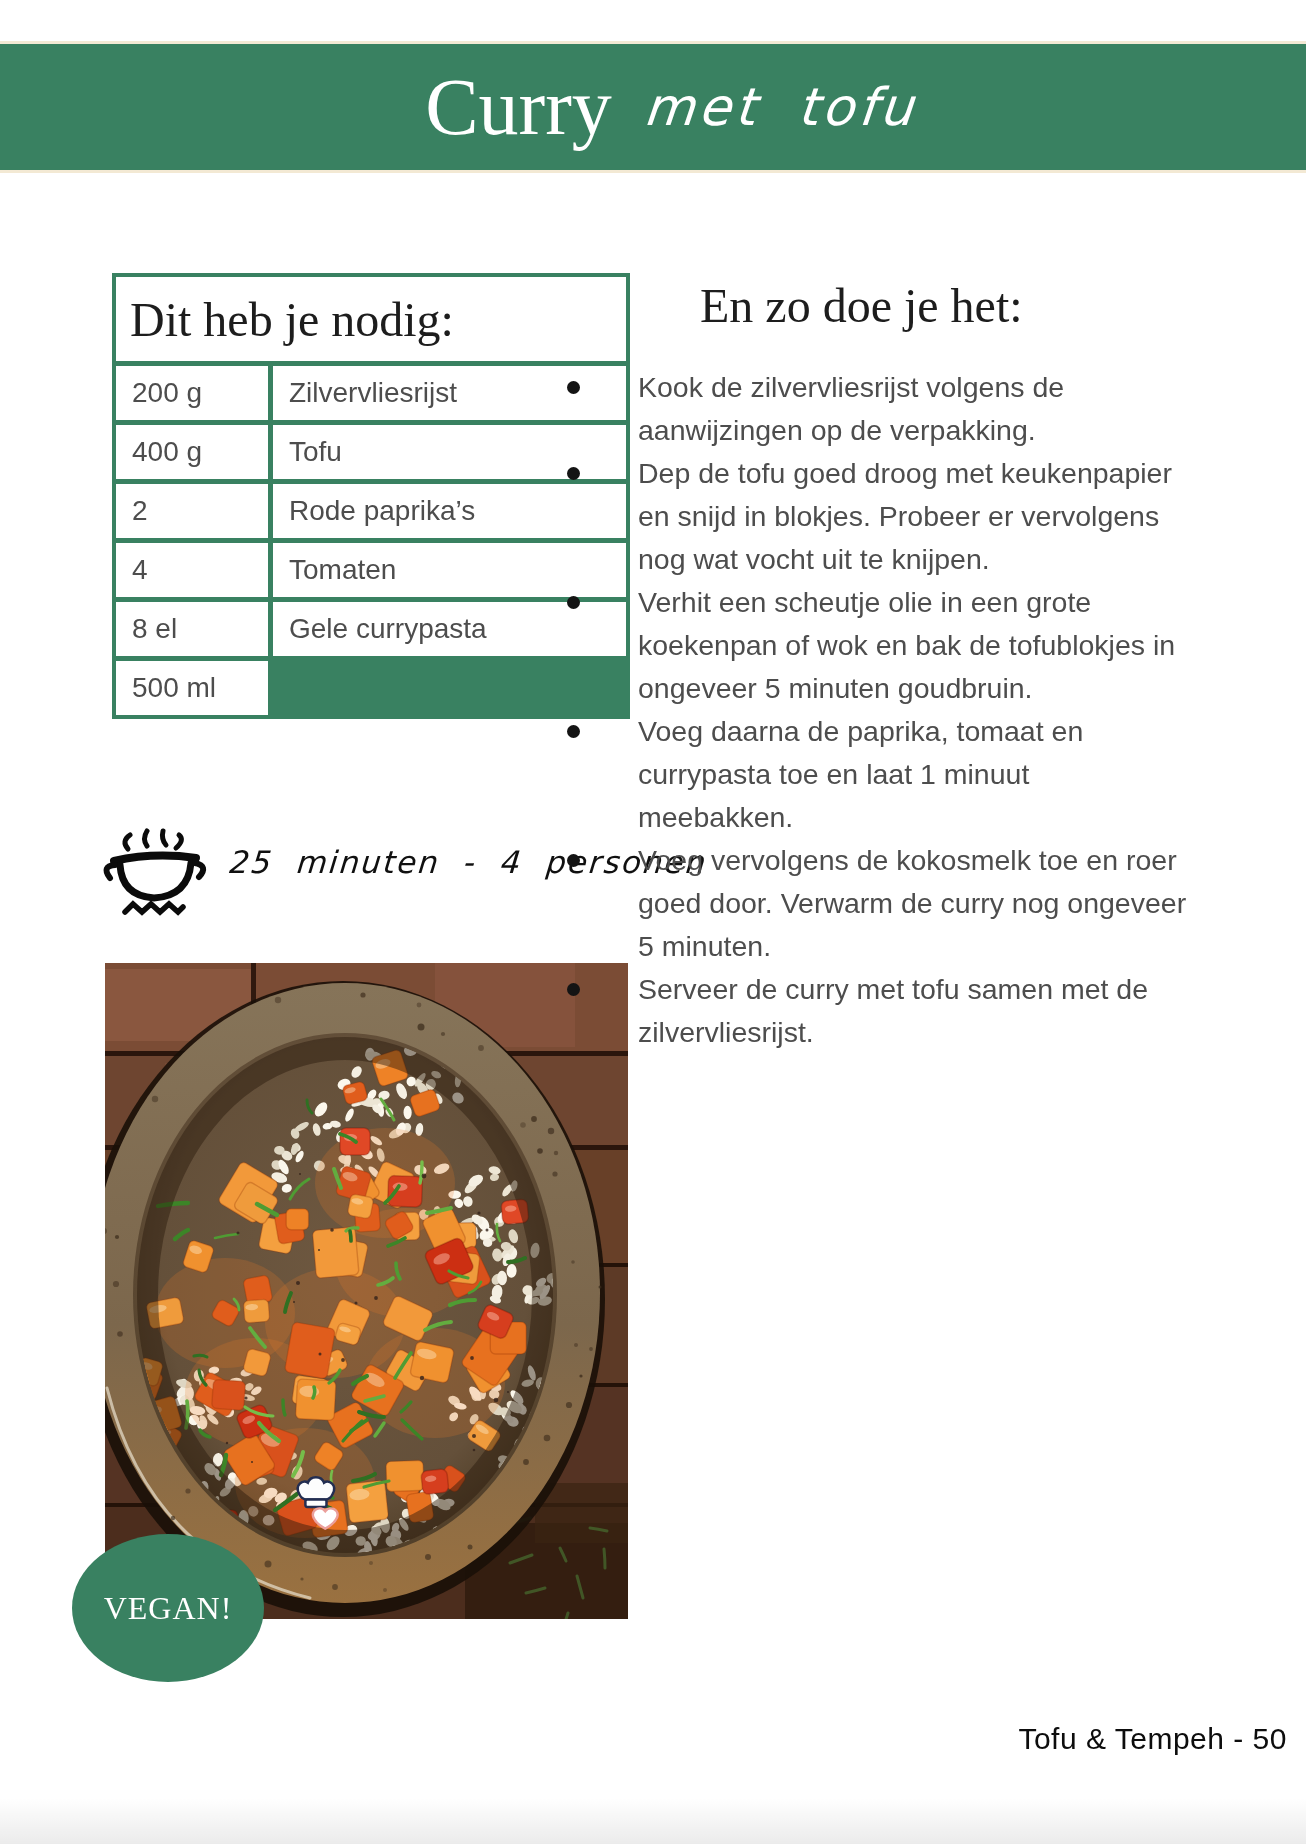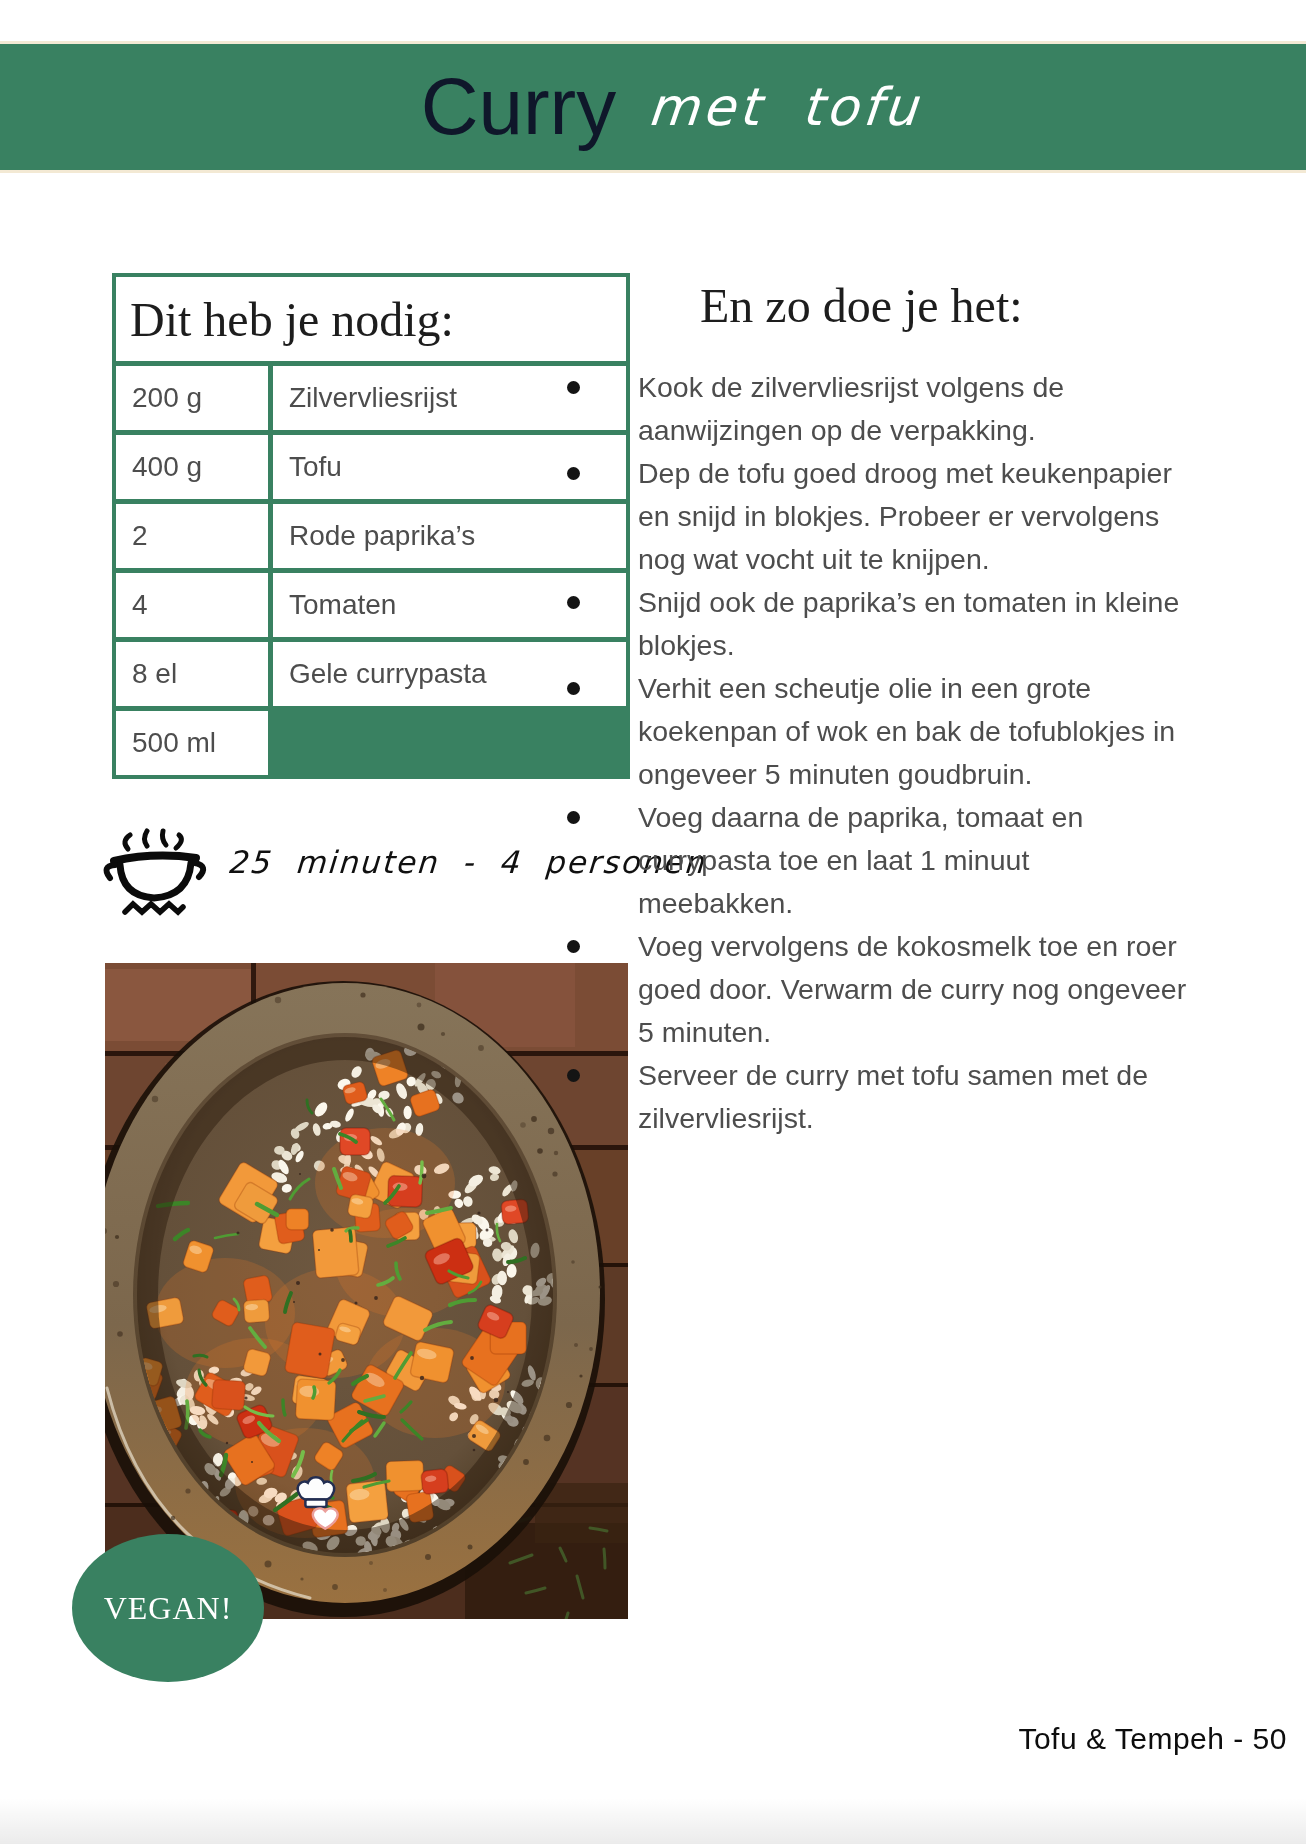--- a/index.html
+++ b/index.html
@@ -14,38 +14,38 @@
     font-family:"Liberation Sans",sans-serif;overflow:hidden;
   }
   
   .banner{
     position:absolute;left:0;top:41px;width:100%;height:132px;box-sizing:border-box;
     background:var(--green);
     border-top:3px solid var(--cream);border-bottom:3px solid var(--cream);
     display:flex;align-items:center;justify-content:center;padding-left:40px;
   }
   .title-serif{
-    font-family:Liberation Sans, sans-serif;font-size:80px;color:#0f172a;line-height:1;
+    font-family:Liberation Serif, serif;font-size:80px;color:#ffffff;line-height:1;
   }
   .title-script{
     font-family:"DejaVu Sans",sans-serif;font-style:italic;font-size:52px;color:#fff;
     margin-left:36px;letter-spacing:4px;word-spacing:18px;transform:skewX(-8deg);line-height:1;
   }
   
   .panel{
     position:absolute;left:112px;top:273px;width:518px;box-sizing:border-box;
     border:4px solid var(--green);background:var(--green);
     display:grid;grid-template-columns:152px 1fr;gap:5px;
   }
   .panel-heading{
     grid-column:1/3;background:#fff;font-family:"Liberation Serif",serif;
     font-size:48px;color:var(--heading);padding:12px 8px 10px 14px;line-height:62px;
   }
   .cell{
-    background:#fff;height:64px;display:flex;align-items:center;
+    background:#fff;height:54px;display:flex;align-items:center;
     padding-left:16px;font-size:28px;color:var(--body);
   }
   
   .pot-icon{position:absolute;left:100px;top:826px;}
   .meta-label{
     position:absolute;left:230px;top:844px;font-size:31px;font-style:italic;
     font-family:"DejaVu Sans",sans-serif;letter-spacing:2px;word-spacing:12px;color:#101010;
     transform:skewX(-6deg);
   }
   
@@ -877,22 +877,20 @@
   <span>VEGAN!</span>
 </div>
 
 <div class="instr-heading">En zo doe je het:</div>
 <ul class="steps">
   <li>Kook de zilvervliesrijst volgens de
 aanwijzingen op de verpakking.</li>
   <li>Dep de tofu goed droog met keukenpapier
 en snijd in blokjes. Probeer er vervolgens
 nog wat vocht uit te knijpen.</li>
-  <li>Snijd ook de paprika’s en tomaten in kleine
-blokjes.</li>
   <li>Verhit een scheutje olie in een grote
 koekenpan of wok en bak de tofublokjes in
 ongeveer 5 minuten goudbruin.</li>
   <li>Voeg daarna de paprika, tomaat en
 currypasta toe en laat 1 minuut
 meebakken.</li>
   <li>Voeg vervolgens de kokosmelk toe en roer
 goed door. Verwarm de curry nog ongeveer
 5 minuten.</li>
   <li>Serveer de curry met tofu samen met de

